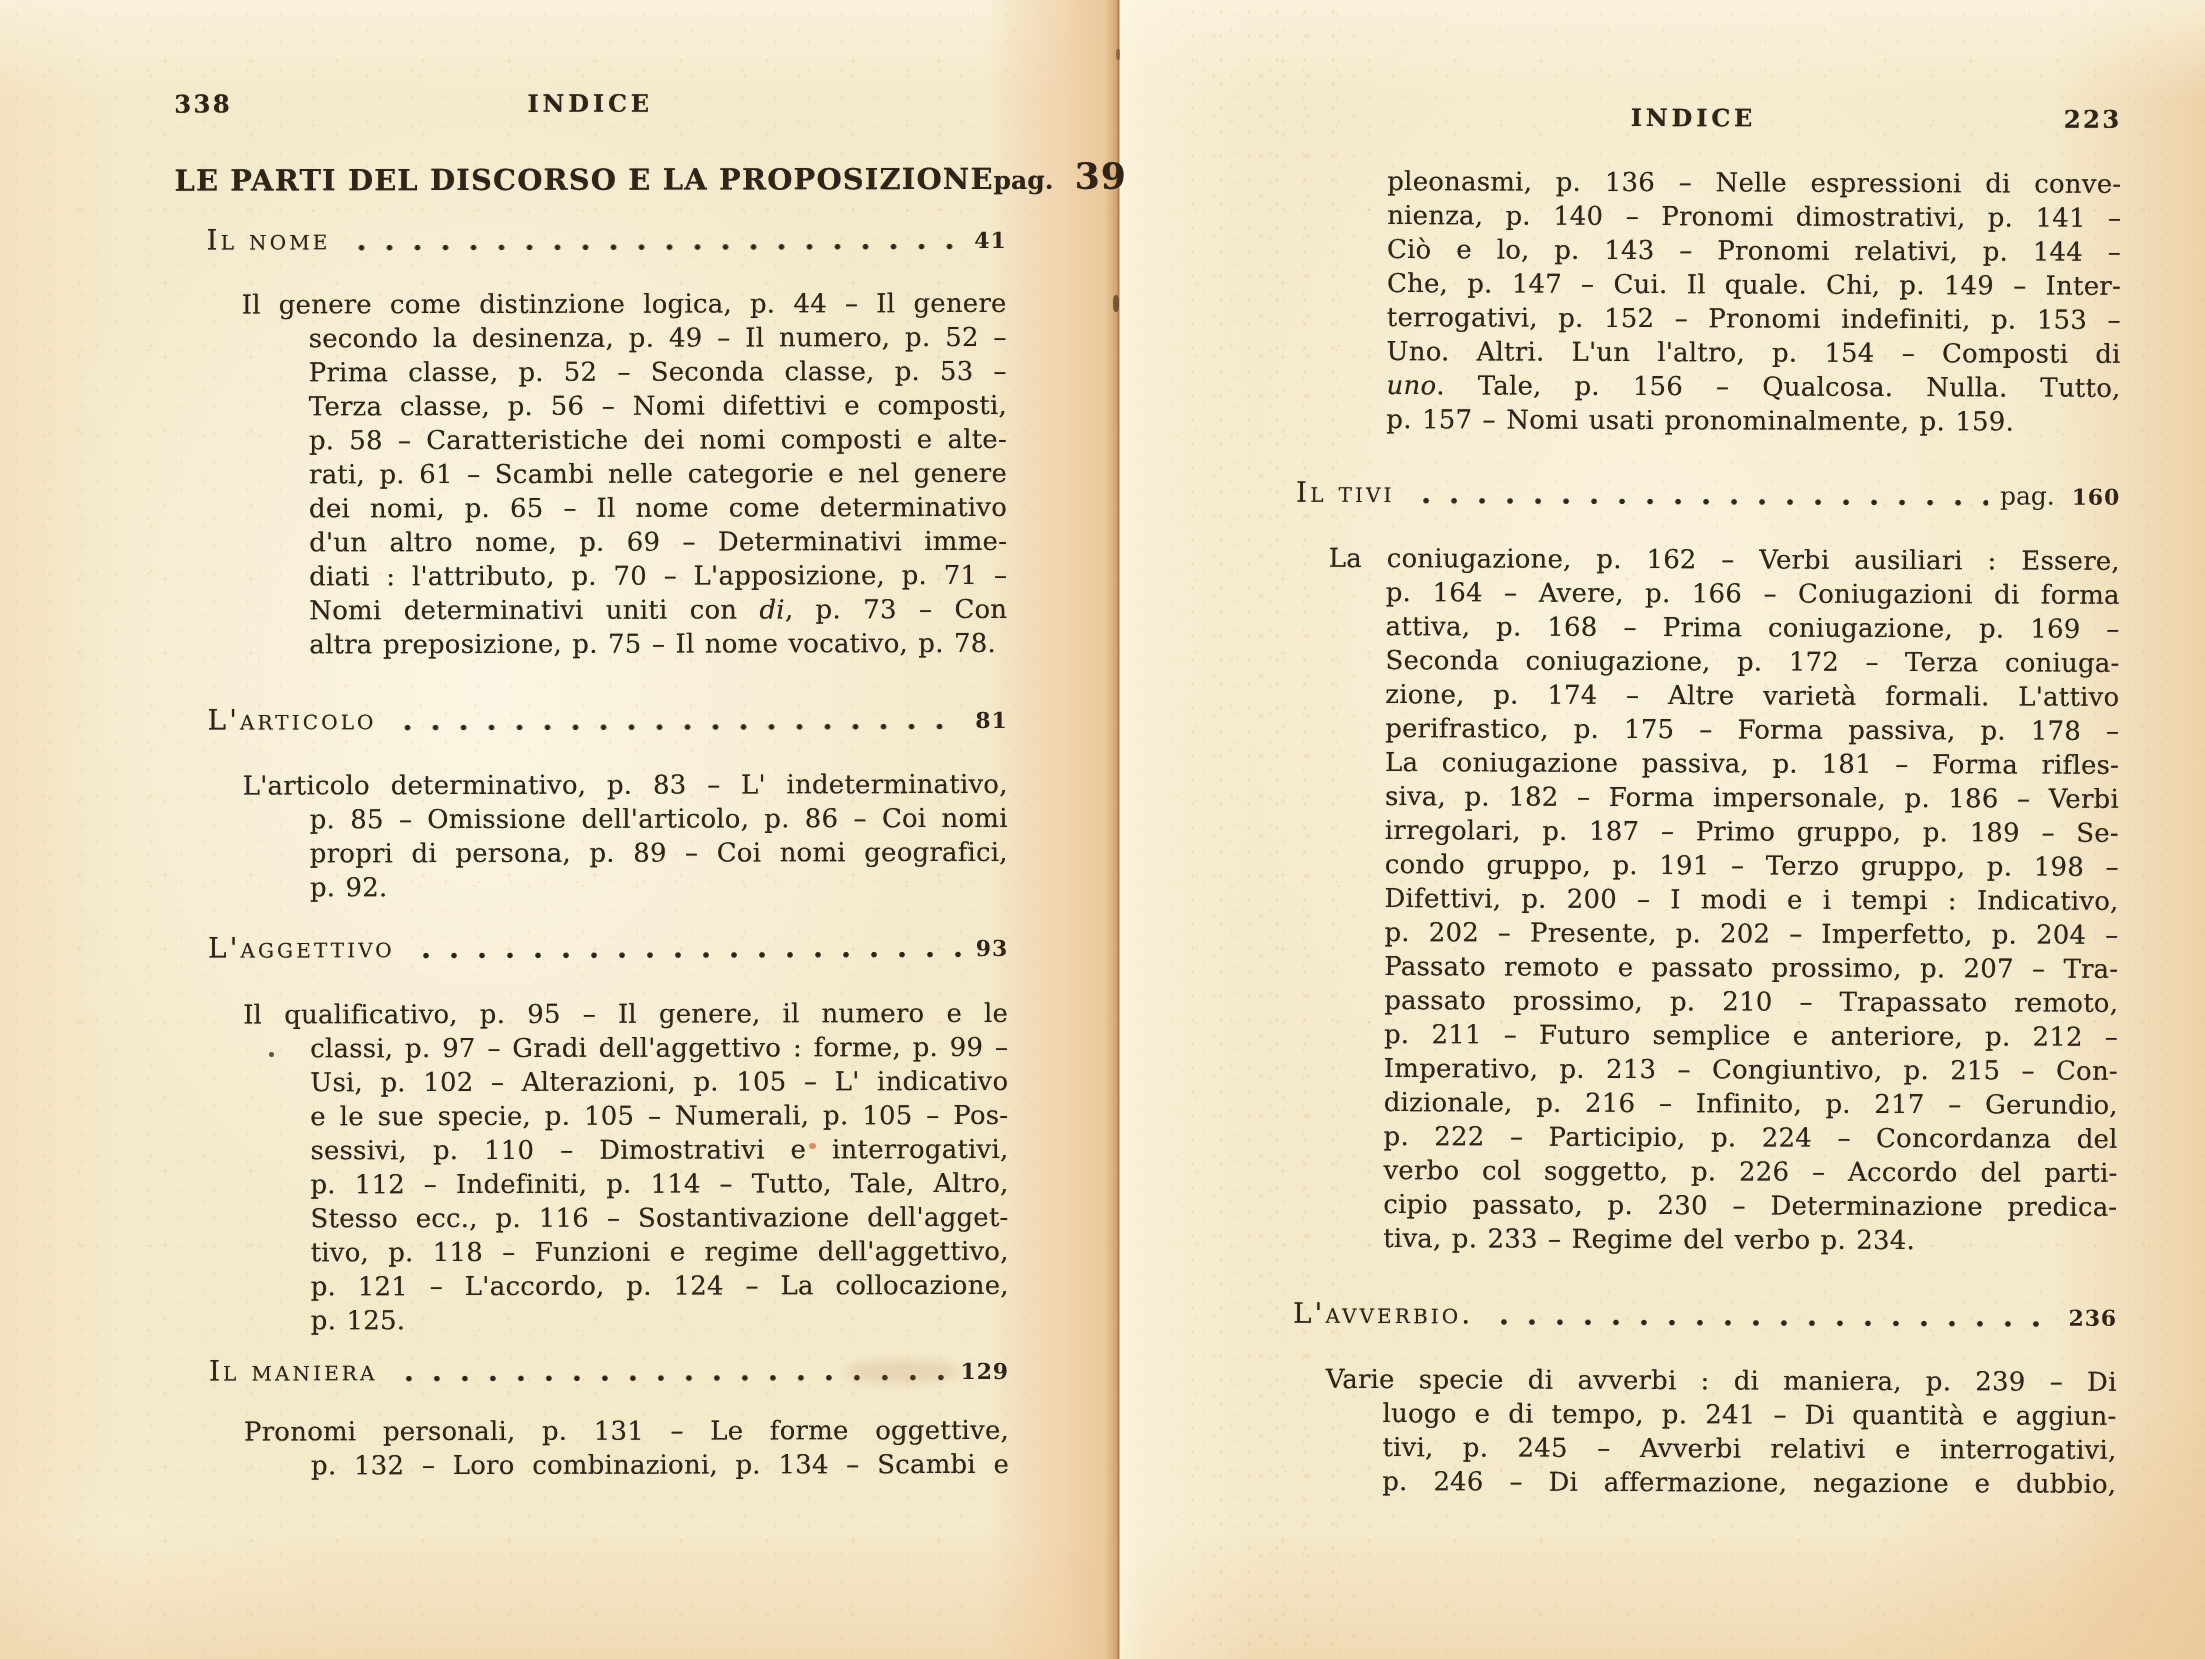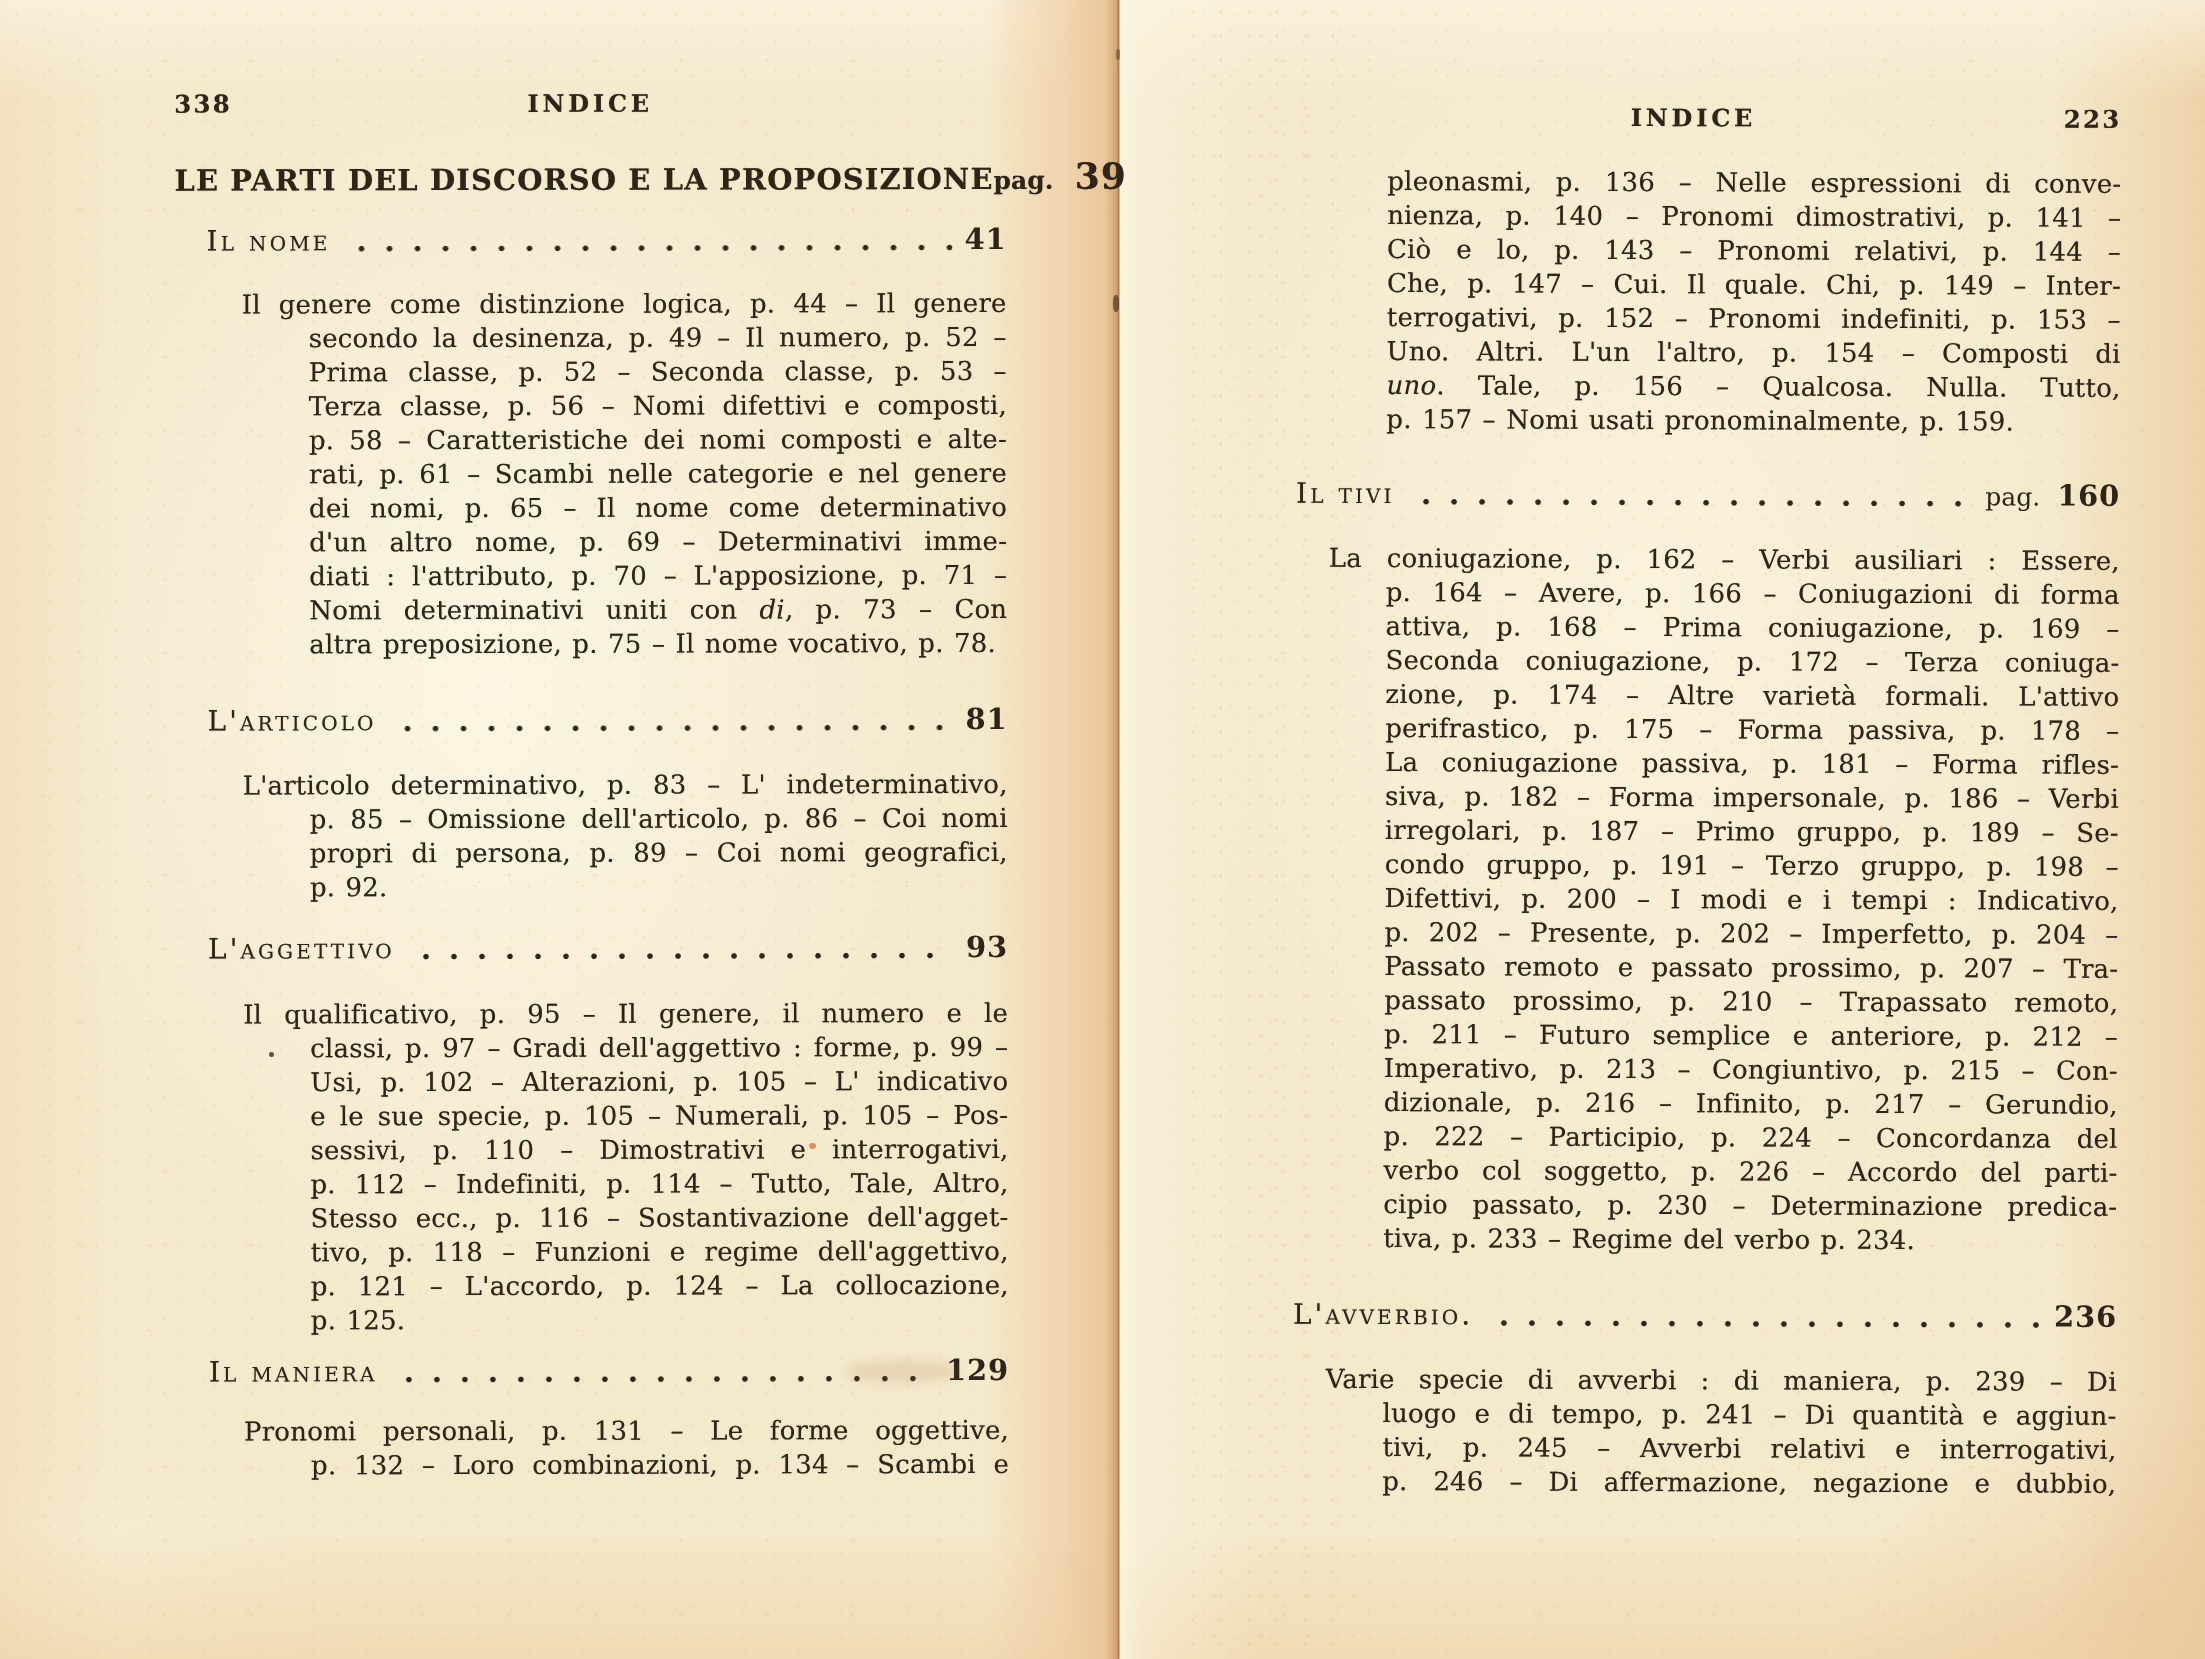--- a/index.html
+++ b/index.html
@@ -65,21 +65,21 @@
   .title-row .pag{font-size:25px;font-weight:bold;margin-right:21.4px;letter-spacing:0;}
   .title-row .pnum{font-size:36px;}
 
   
   .sec-row{display:flex;align-items:baseline;font-size:28px;white-space:nowrap;}
   .sc{font-variant:small-caps;letter-spacing:3.1px;margin-left:32px;}
   .dots{flex:1;align-self:flex-end;height:6.9px;margin:0 12.2px 5.3px 17px;
     background-image:radial-gradient(circle, #2e2418 2.4px, rgba(0,0,0,0) 3.1px);
     background-size:28px 6.9px;background-position:0 50%;background-repeat:repeat-x;}
   .sec-row .pag{font-size:25px;margin-right:17px;}
-  .pnum{font-size:29px;font-weight:bold;letter-spacing:0.8px;}
+  .pnum{font-size:22px;font-weight:bold;letter-spacing:0.8px;}
 
   
   .para{font-size:26px;}
   .para .line{line-height:34px;height:34px;text-align:justify;text-align-last:justify;
     letter-spacing:0.2px;word-spacing:1.9px;text-shadow:0 0 0.8px rgba(46,36,24,.55);}
   .para .line.end{text-align-last:left;}
   .page-left .para .line{padding-left:134px;}
   .page-left .para .line.first{padding-left:67px;}
   .page-right .para .line{padding-left:122px;}
   .page-right .para .line.first{padding-left:65px;}

